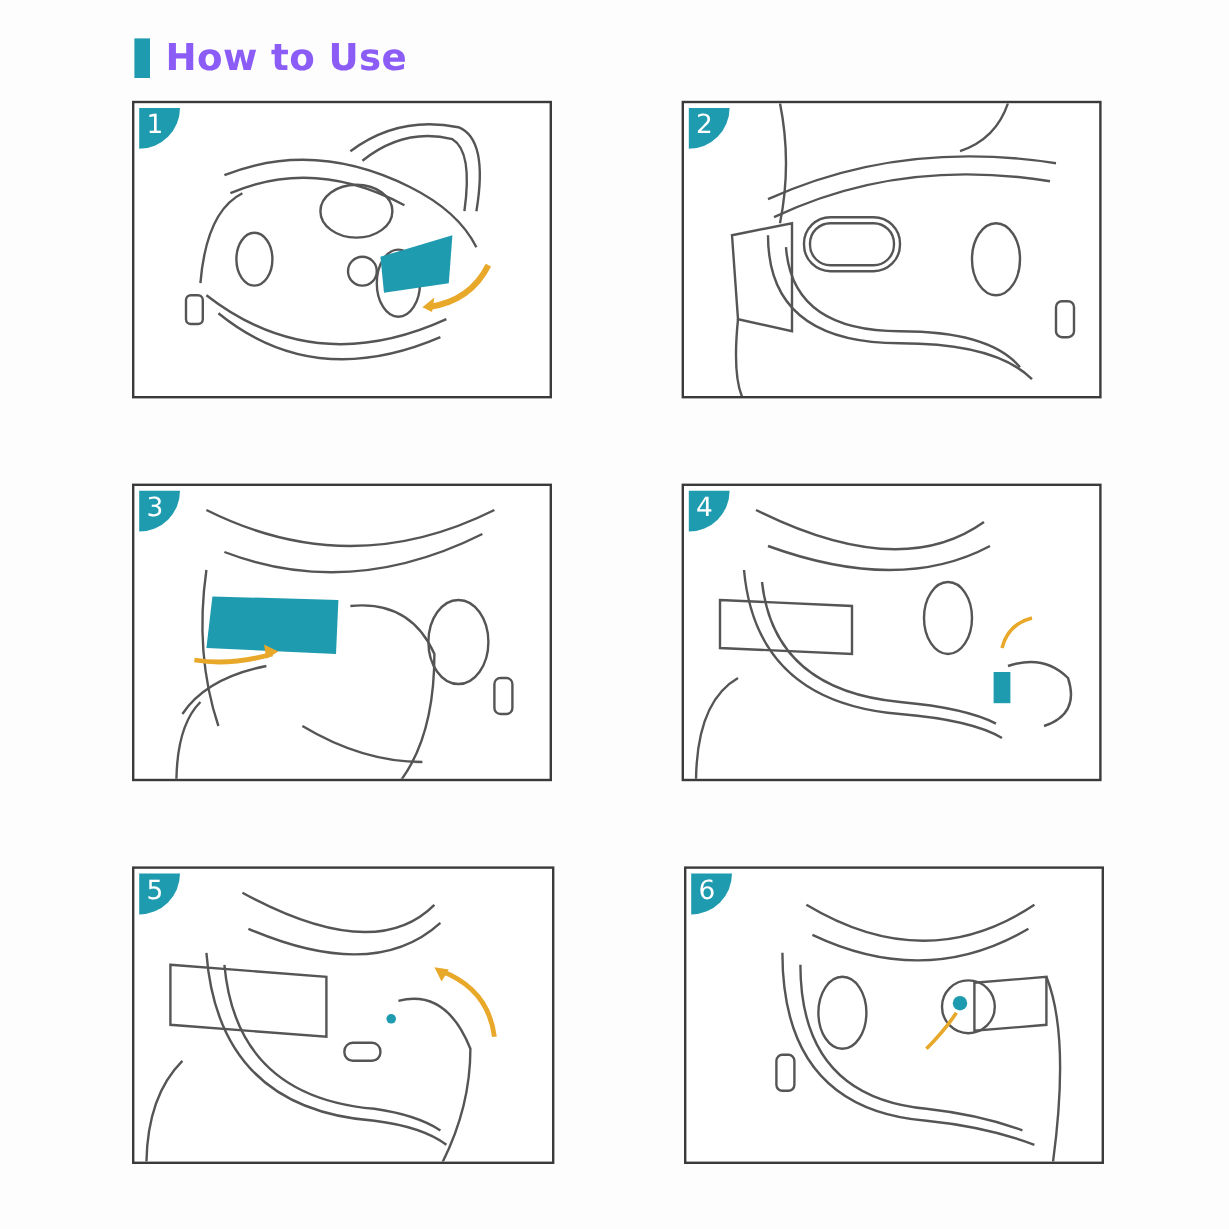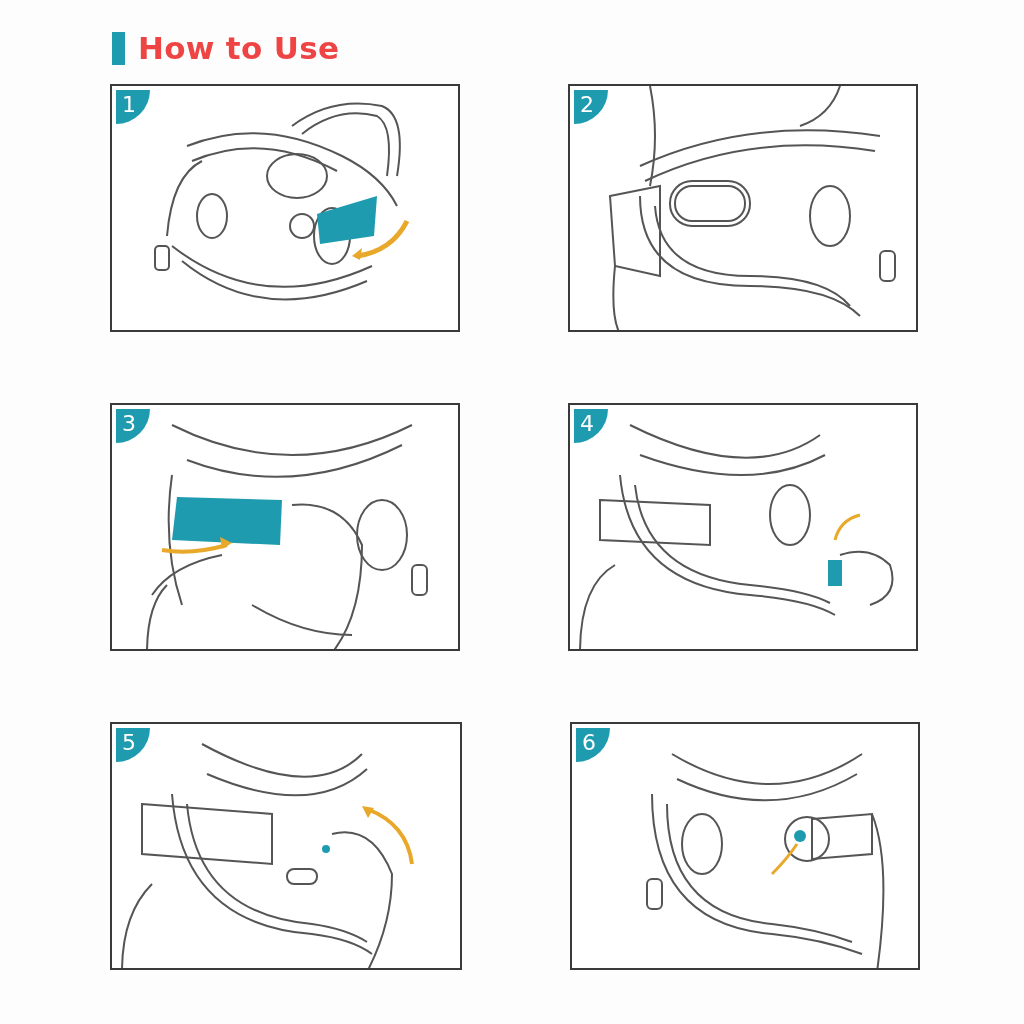--- a/index.html
+++ b/index.html
@@ -1,19 +1,19 @@
 <!DOCTYPE html>
 <html><head>
 <meta charset="utf-8">
 <style>
   html,body{margin:0;padding:0;background:#fdfdfd;}
   body{width:1024px;height:1024px;position:relative;overflow:hidden;font-family:"Liberation Sans",sans-serif;}
   .title{position:absolute;left:112px;top:30px;display:flex;align-items:center;}
   .title-bar{width:13px;height:33px;background:#1f9bb0;margin-right:13px;}
-  .title-text{font-size:31px;font-weight:bold;color:#ef4444;letter-spacing:0.3px;font-family:"DejaVu Sans",sans-serif;}
+  .title-text{font-size:31px;font-weight:bold;color:#8b5cf6;letter-spacing:0.3px;font-family:"DejaVu Sans",sans-serif;}
   .panel{position:absolute;border:2px solid #3a3a3a;background:#fff;overflow:hidden;box-sizing:border-box;}
   .badge{position:absolute;left:4px;top:4px;width:34px;height:34px;background:#1f9bb0;border-bottom-right-radius:34px;color:#fff;font-size:22px;line-height:30px;padding-left:6px;box-sizing:border-box;font-family:"DejaVu Sans",sans-serif;}
   svg{position:absolute;left:0;top:0;}
 </style>
 </head>
 <body>
 
 <div class="title">
   <div class="title-bar"></div>
   <div class="title-text">How to Use</div>

